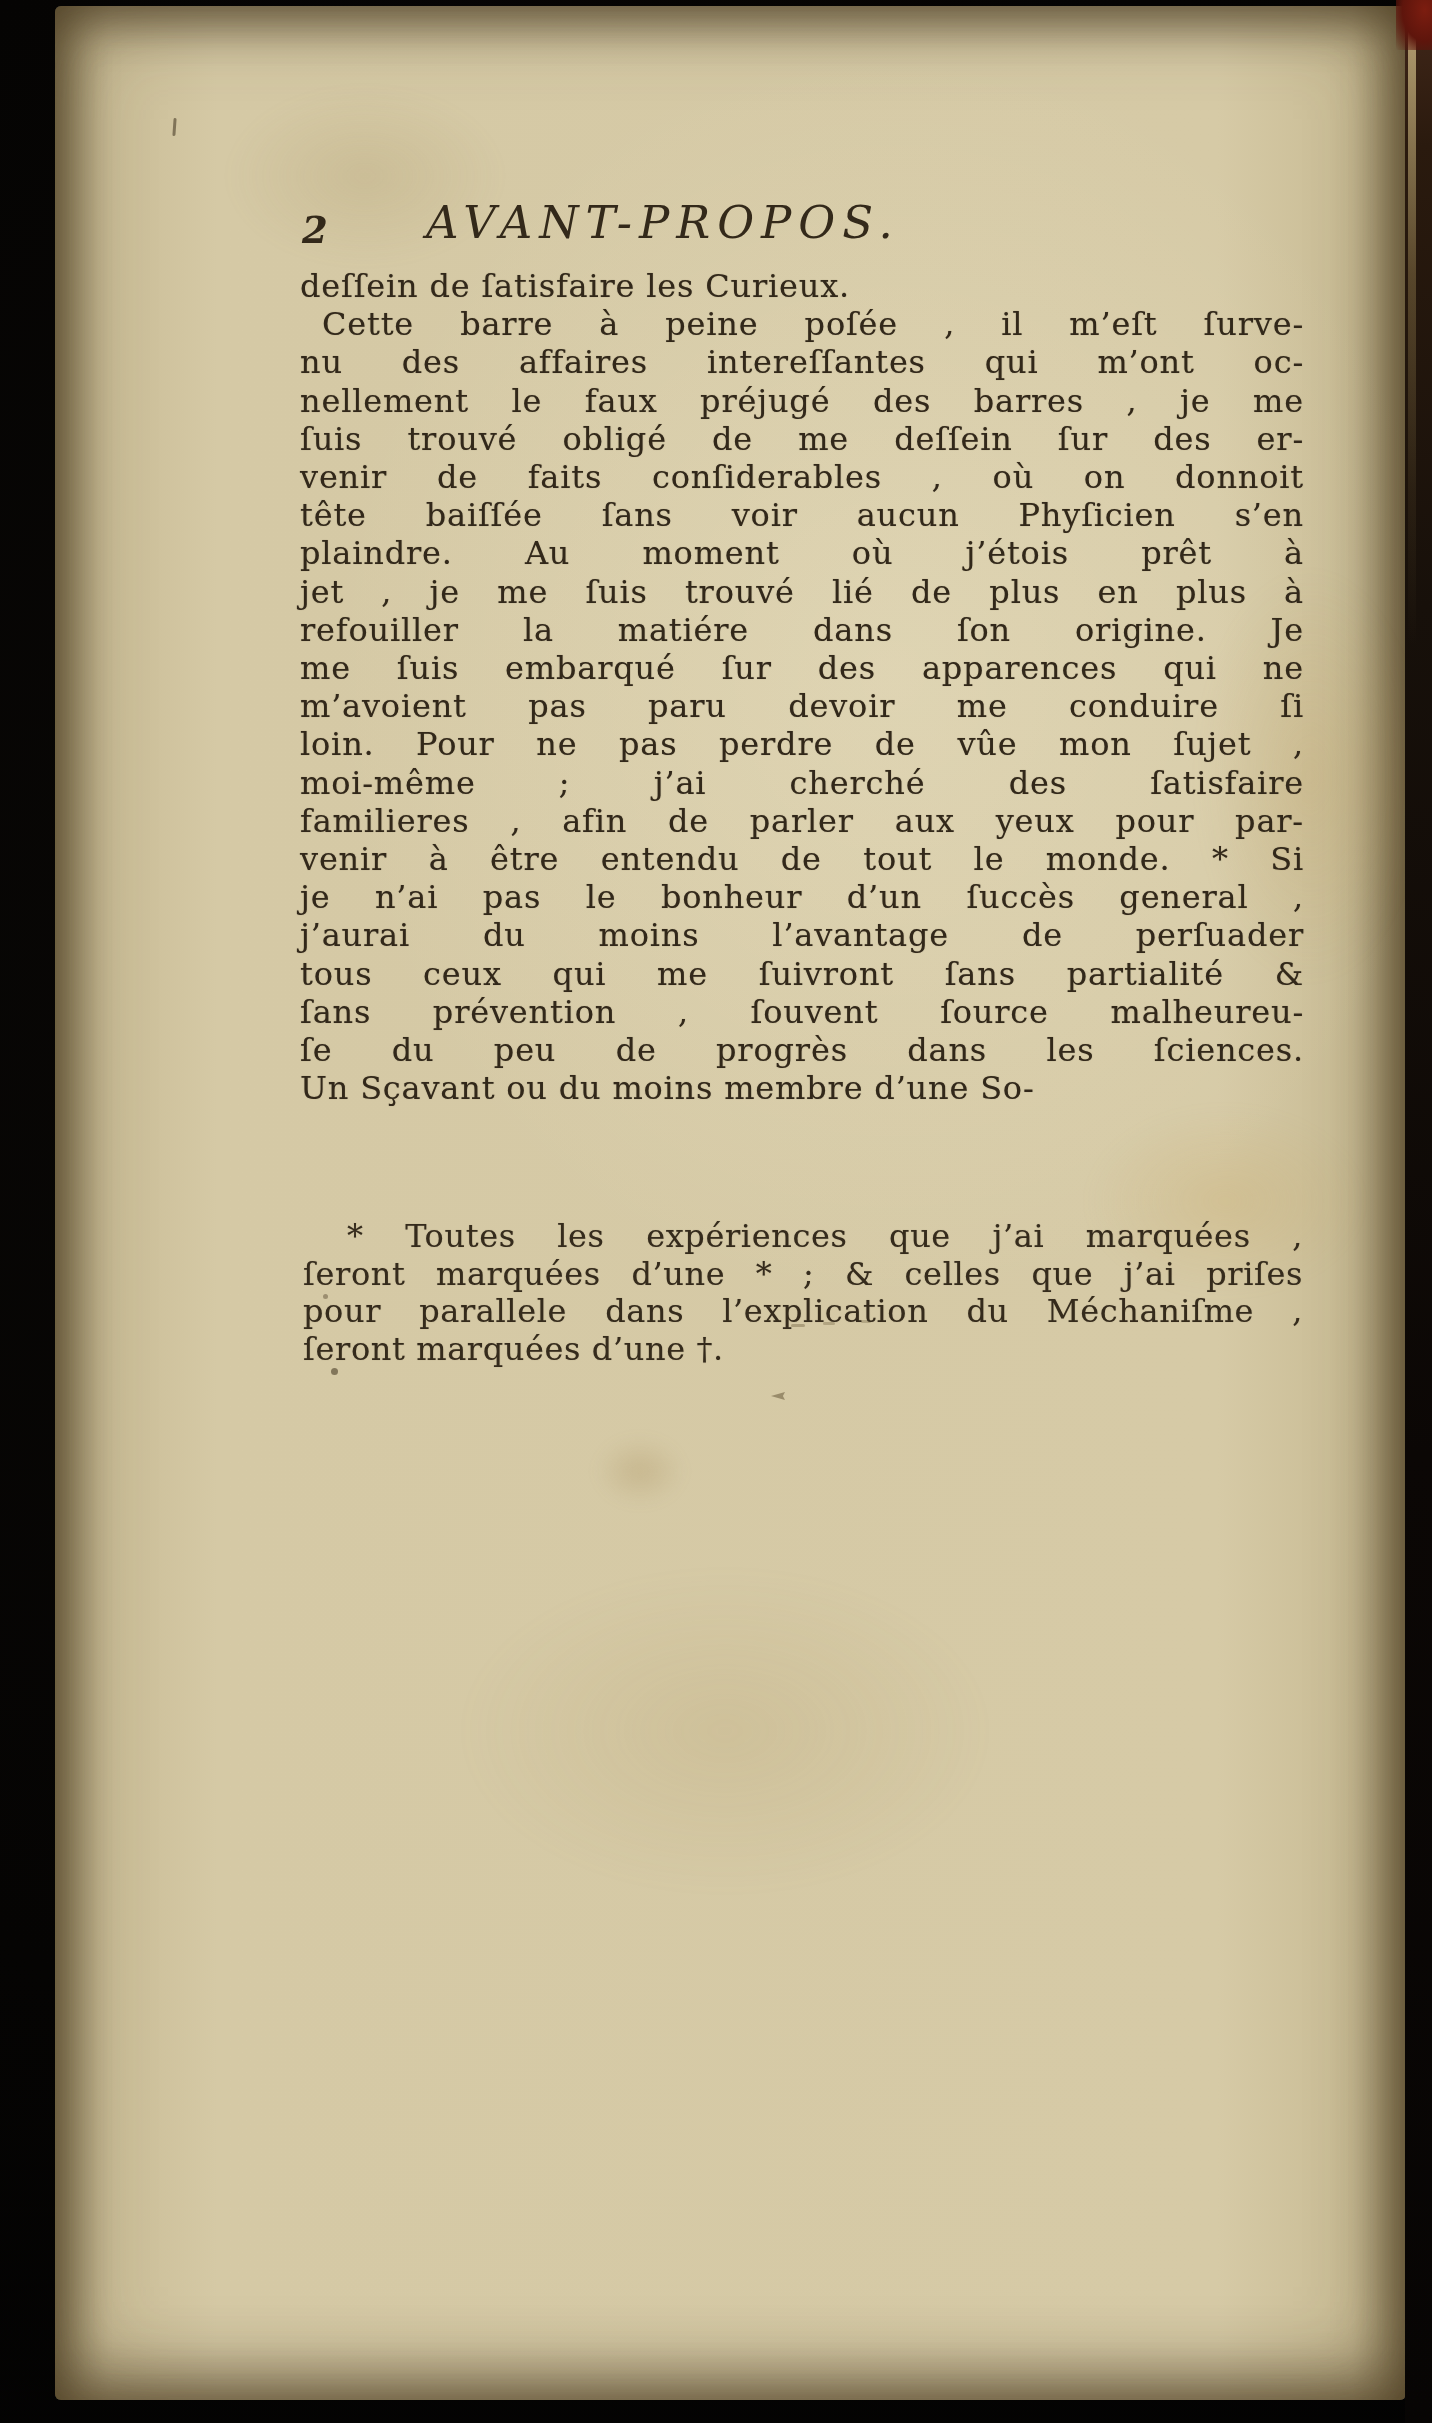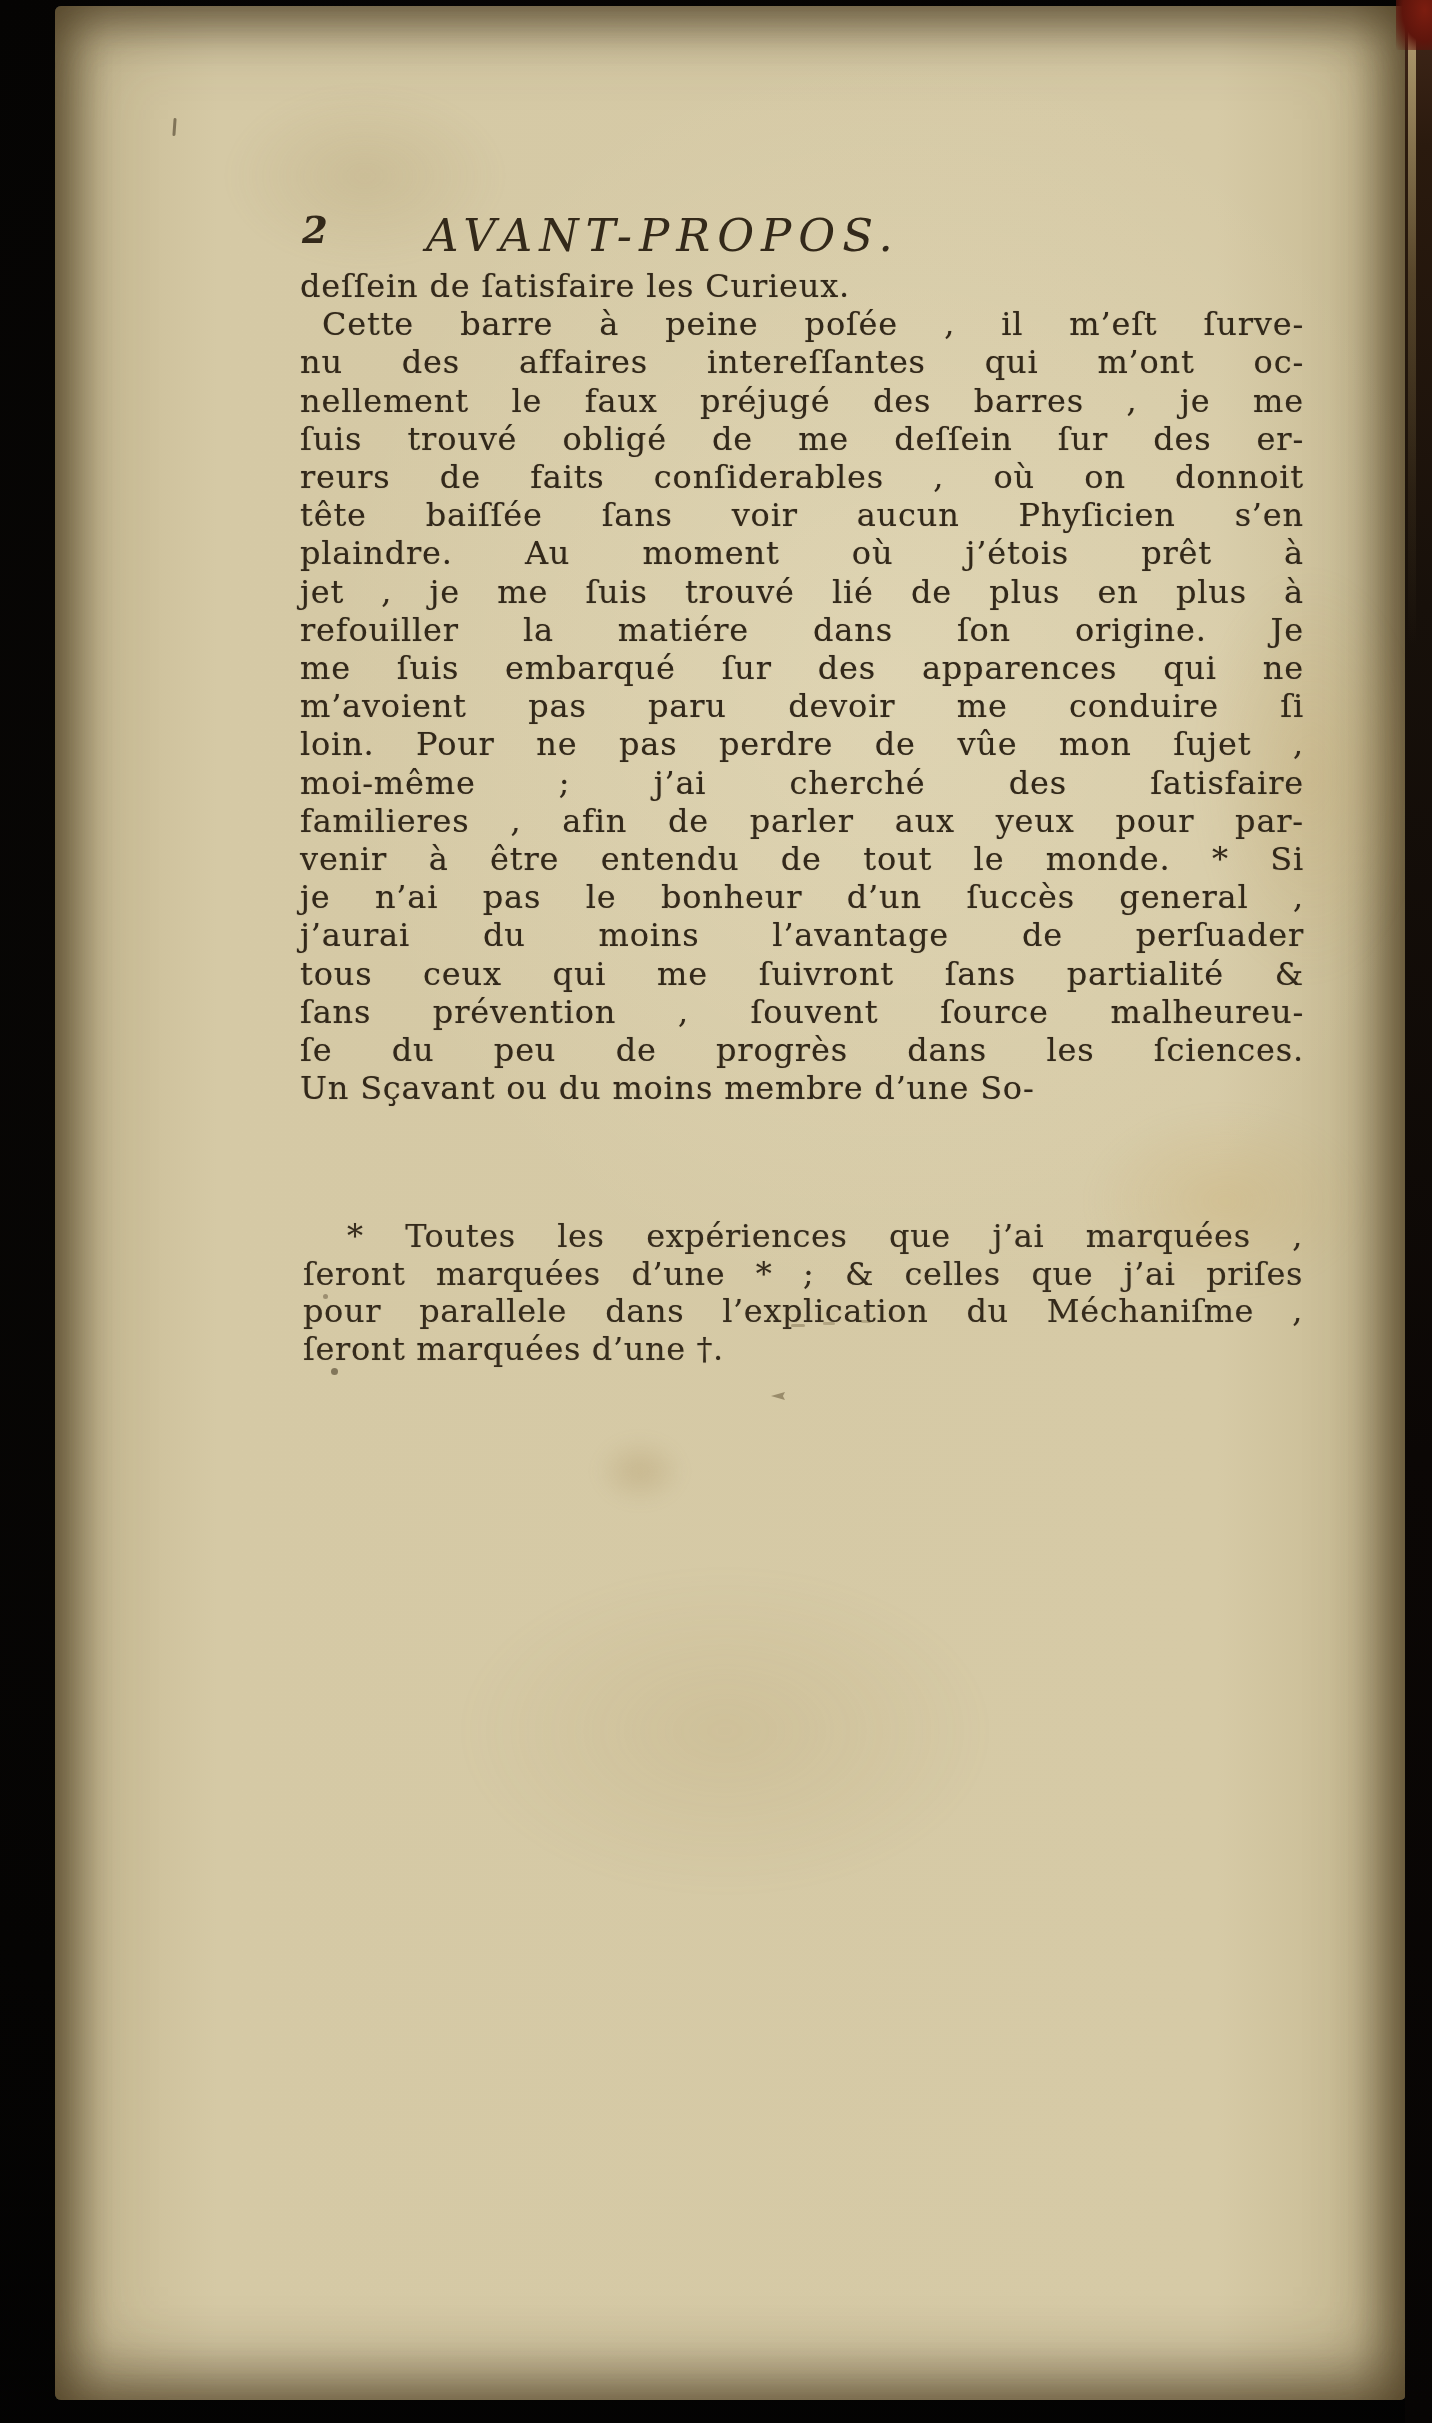--- a/index.html
+++ b/index.html
@@ -33,21 +33,21 @@
   .k1{left:118px;top:112px;width:3px;height:18px;transform:rotate(4deg);}
   .k2{left:276px;top:1362px;width:7px;height:7px;border-radius:50%;}
   .k3{left:736px;top:1318px;width:14px;height:3px;background:rgba(95,78,45,.35);}
   .k4{left:768px;top:1316px;width:12px;height:3px;background:rgba(95,78,45,.30);}
   .k5{left:806px;top:1314px;width:10px;height:3px;background:rgba(95,78,45,.28);}
   .k6{left:716px;top:1386px;width:14px;height:8px;background:rgba(80,64,36,.45);clip-path:polygon(100% 0,0 50%,100% 100%,85% 50%);border-radius:0;}
   .k7{left:268px;top:1288px;width:5px;height:5px;border-radius:50%;background:rgba(70,56,32,.4);}
 
   .header{position:absolute;left:245px;top:190px;width:1004px;height:58px;color:#33291a;}
   .pagenum{position:absolute;left:2px;top:12px;font-size:37px;font-style:italic;font-weight:bold;}
-  .title{position:absolute;left:126px;top:13px;font-size:45px;font-style:italic;letter-spacing:7px;word-spacing:6px;}
+  .title{position:absolute;left:126px;top:0;font-size:45px;font-style:italic;letter-spacing:7px;word-spacing:6px;}
 
   .body-text{
     position:absolute;left:245px;top:261px;width:1004px;
     font-size:32px;line-height:38.2px;color:#32281a;letter-spacing:.8px;
     text-shadow:0 0 1px rgba(50,40,26,.35);
   }
   .line{text-align:justify;text-align-last:justify;}
   .line.short{text-align-last:left;}
   .line.indent{text-indent:22px;}
 
@@ -96,21 +96,21 @@
     <span class="pagenum">2</span>
     <span class="title">AVANT-PROPOS.</span>
   </div>
 
   <div class="body-text">
     <div class="line short">deſſein de ſatisfaire les Curieux.</div>
     <div class="line indent">Cette barre à peine poſée , il m’eſt ſurve-</div>
     <div class="line">nu des affaires intereſſantes qui m’ont oc-</div>
     <div class="line">nellement le faux préjugé des barres , je me</div>
     <div class="line">ſuis trouvé obligé de me deſſein ſur des er-</div>
-    <div class="line">reurs de faits conſiderables , où on donnoit</div>
+    <div class="line">venir de faits conſiderables , où on donnoit</div>
     <div class="line">tête baiſſée ſans voir aucun Phyſicien s’en</div>
     <div class="line">plaindre. Au moment où j’étois prêt à</div>
     <div class="line">jet , je me ſuis trouvé lié de plus en plus à</div>
     <div class="line">refouiller la matiére dans ſon origine. Je</div>
     <div class="line">me ſuis embarqué ſur des apparences qui ne</div>
     <div class="line">m’avoient pas paru devoir me conduire ſi</div>
     <div class="line">loin. Pour ne pas perdre de vûe mon ſujet ,</div>
     <div class="line">moi-même ; j’ai cherché des ſatisfaire</div>
     <div class="line">familieres , afin de parler aux yeux pour par-</div>
     <div class="line">venir à être entendu de tout le monde. * Si</div>

